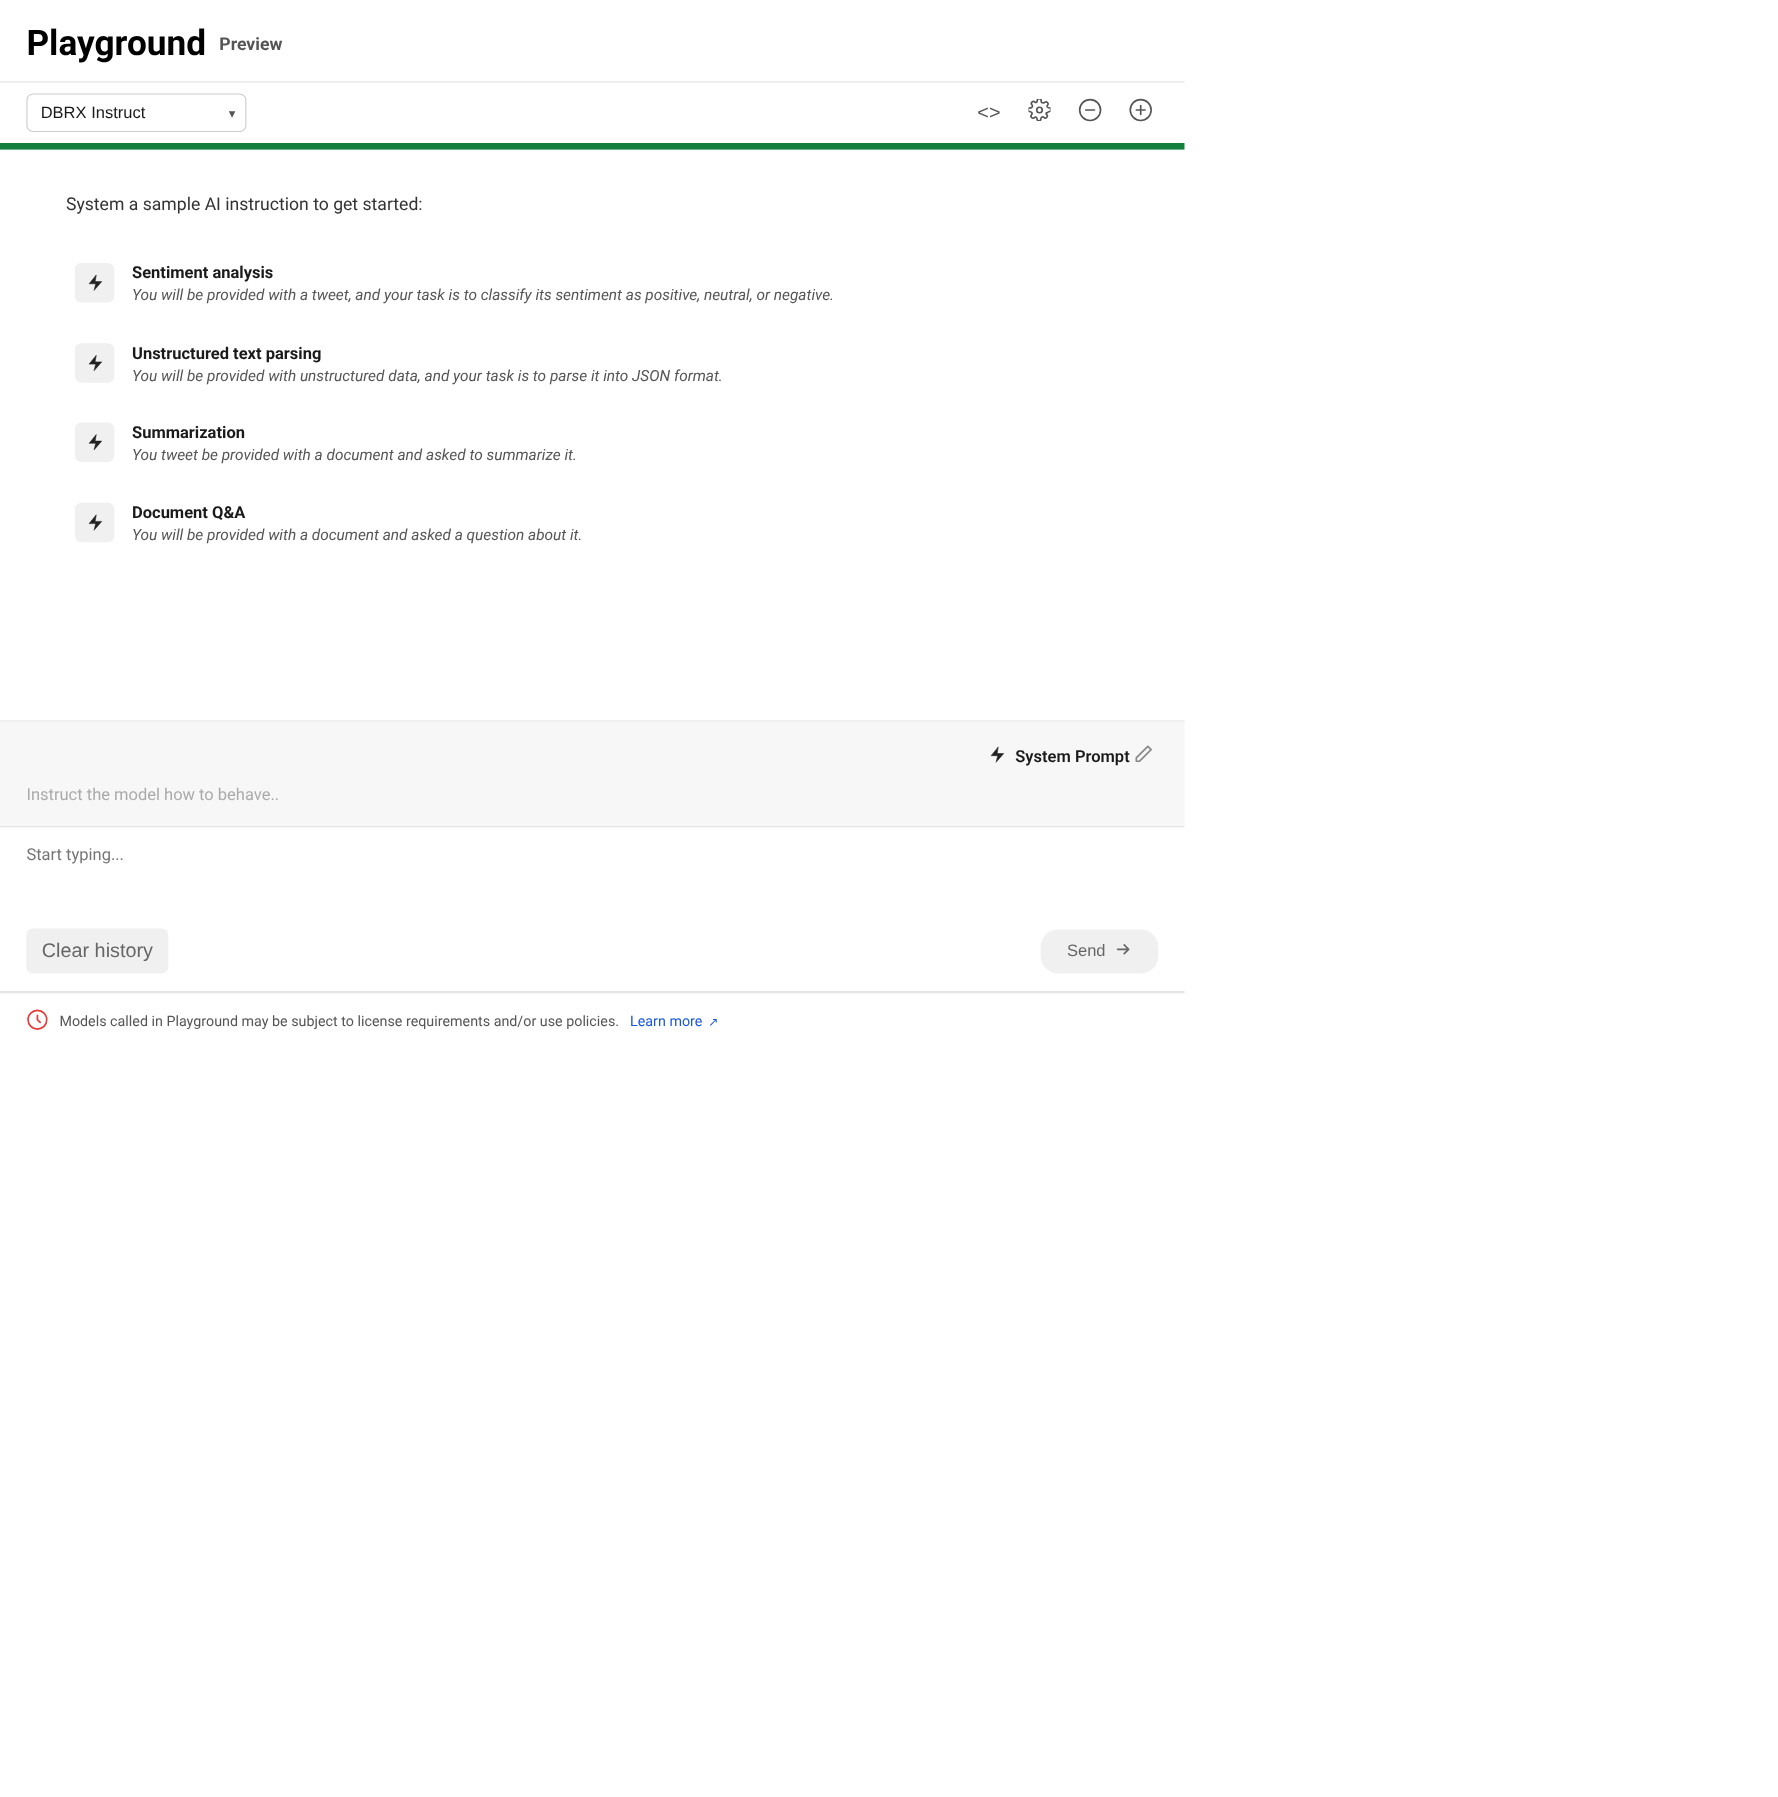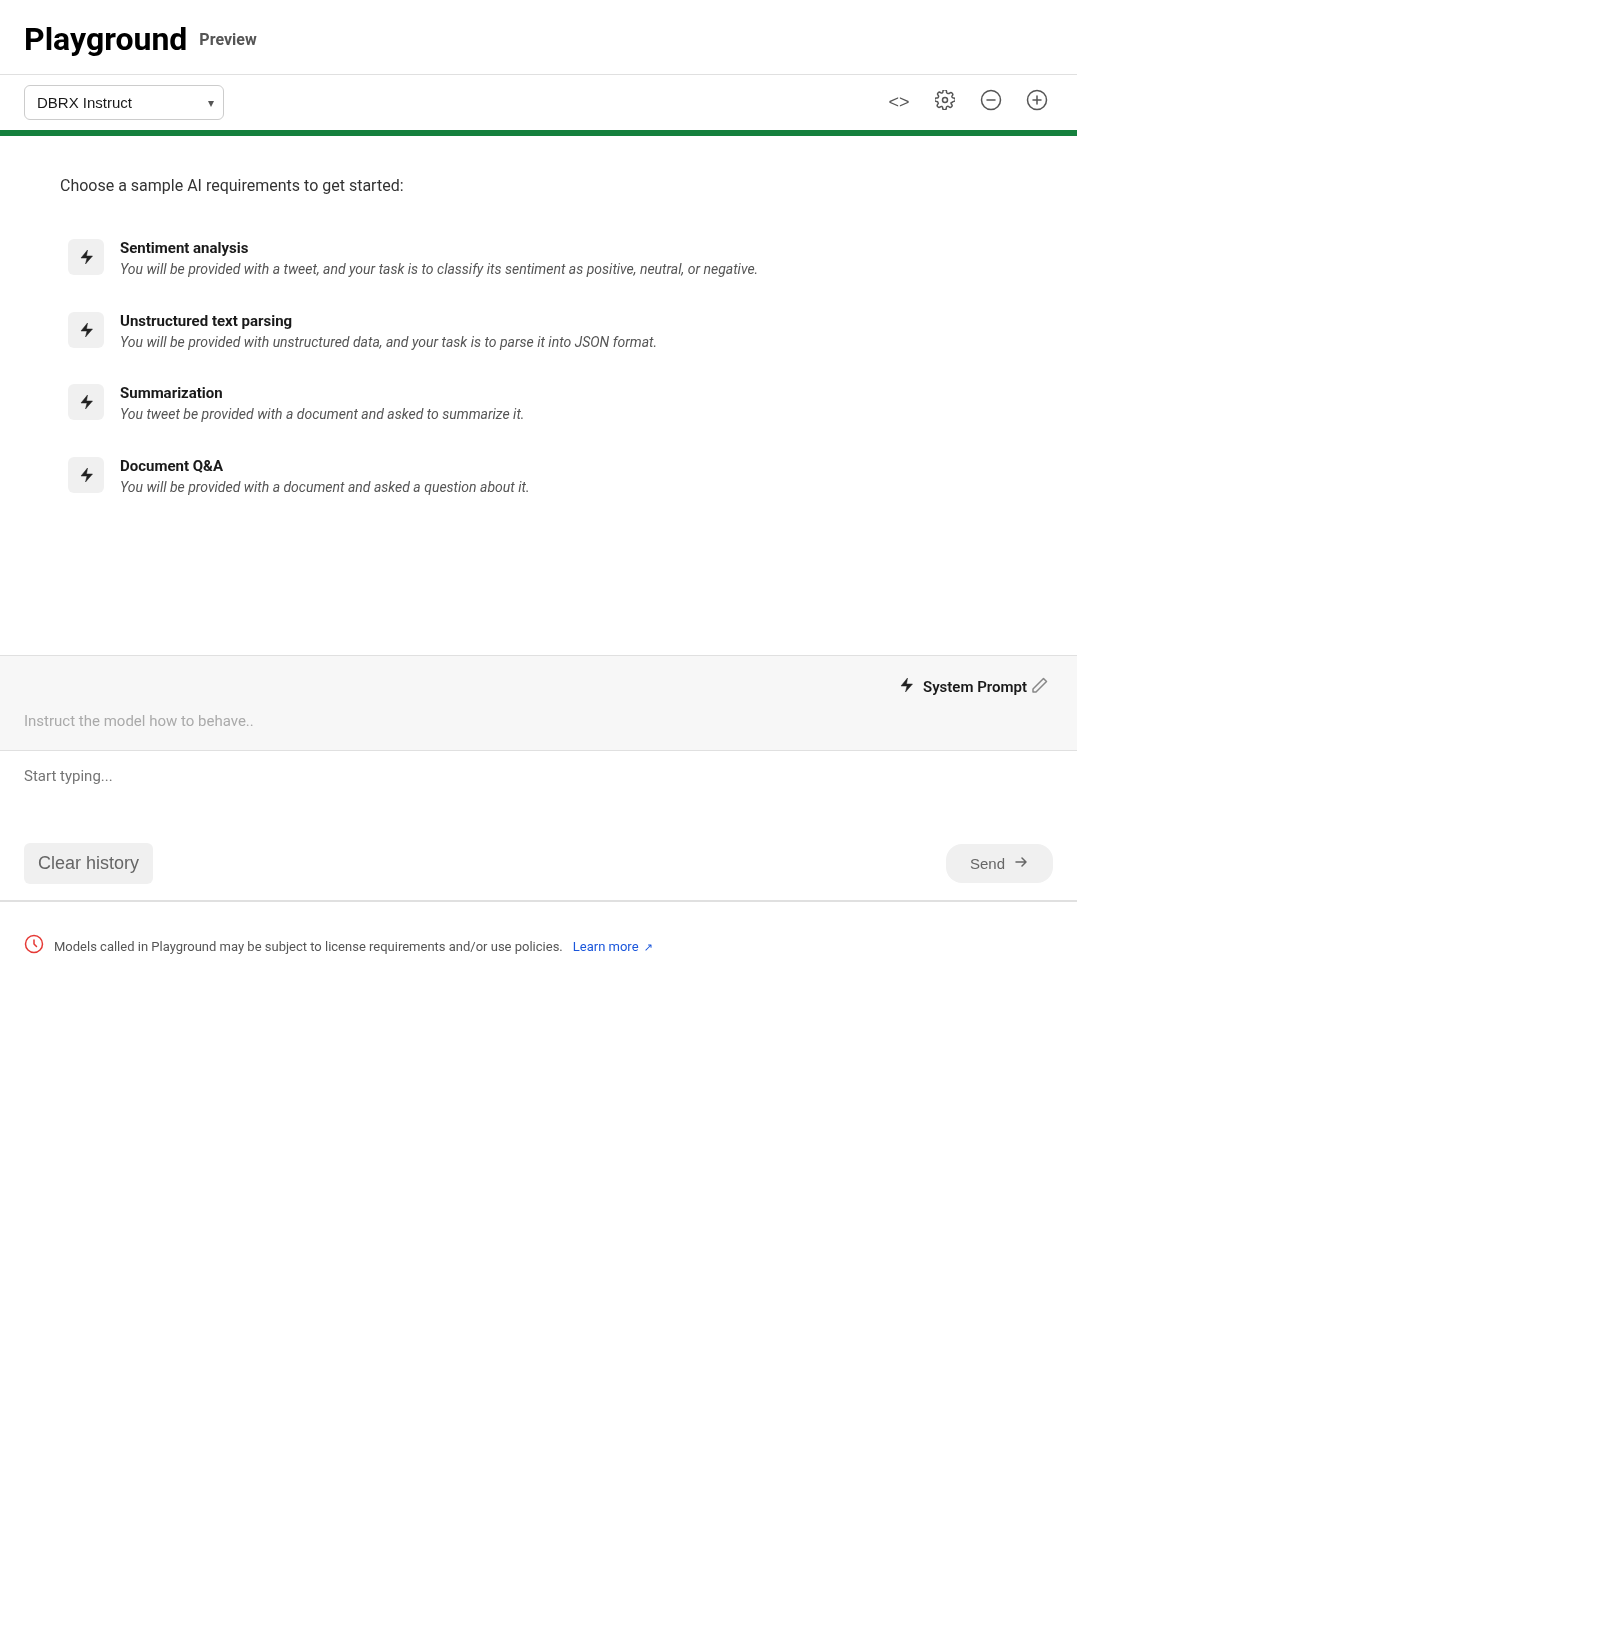--- a/index.html
+++ b/index.html
@@ -206,21 +206,21 @@
       font-size: 15px;
       color: #666;
       cursor: pointer;
       display: flex;
       align-items: center;
       gap: 8px;
     }
 
     
     .footer {
-      padding: 32px 24px;
+      padding: 14px 24px;
       display: flex;
       align-items: center;
       gap: 10px;
       border-top: 1px solid #e0e0e0;
       background: #fff;
     }
     .footer-icon {
       font-size: 18px;
       flex-shrink: 0;
     }
@@ -278,21 +278,21 @@
           <circle cx="11" cy="11" r="9.5" stroke="#555" stroke-width="1.5"></circle>
           <line x1="11" y1="7" x2="11" y2="15" stroke="#555" stroke-width="1.5" stroke-linecap="round"></line>
           <line x1="7" y1="11" x2="15" y2="11" stroke="#555" stroke-width="1.5" stroke-linecap="round"></line>
         </svg>
       </span>
     </button>
   </div>
 </div>
 
 <div class="main-area">
-  <p class="sample-intro">Choose a sample AI requirements to get started:</p>
+  <p class="sample-intro">System a sample AI instruction to get started:</p>
   <div class="sample-list">
 
     <div class="sample-item">
       <div class="sample-icon">
         <svg width="18" height="18" viewBox="0 0 18 18" fill="none" xmlns="http://www.w3.org/2000/svg">
           <path d="M10.5 2L4 10h6l-1.5 6 7-8h-6z" fill="#222" stroke="#222" stroke-width="0.5" stroke-linejoin="round"></path>
         </svg>
       </div>
       <div class="sample-content">
         <div class="sample-title">Sentiment analysis</div>

